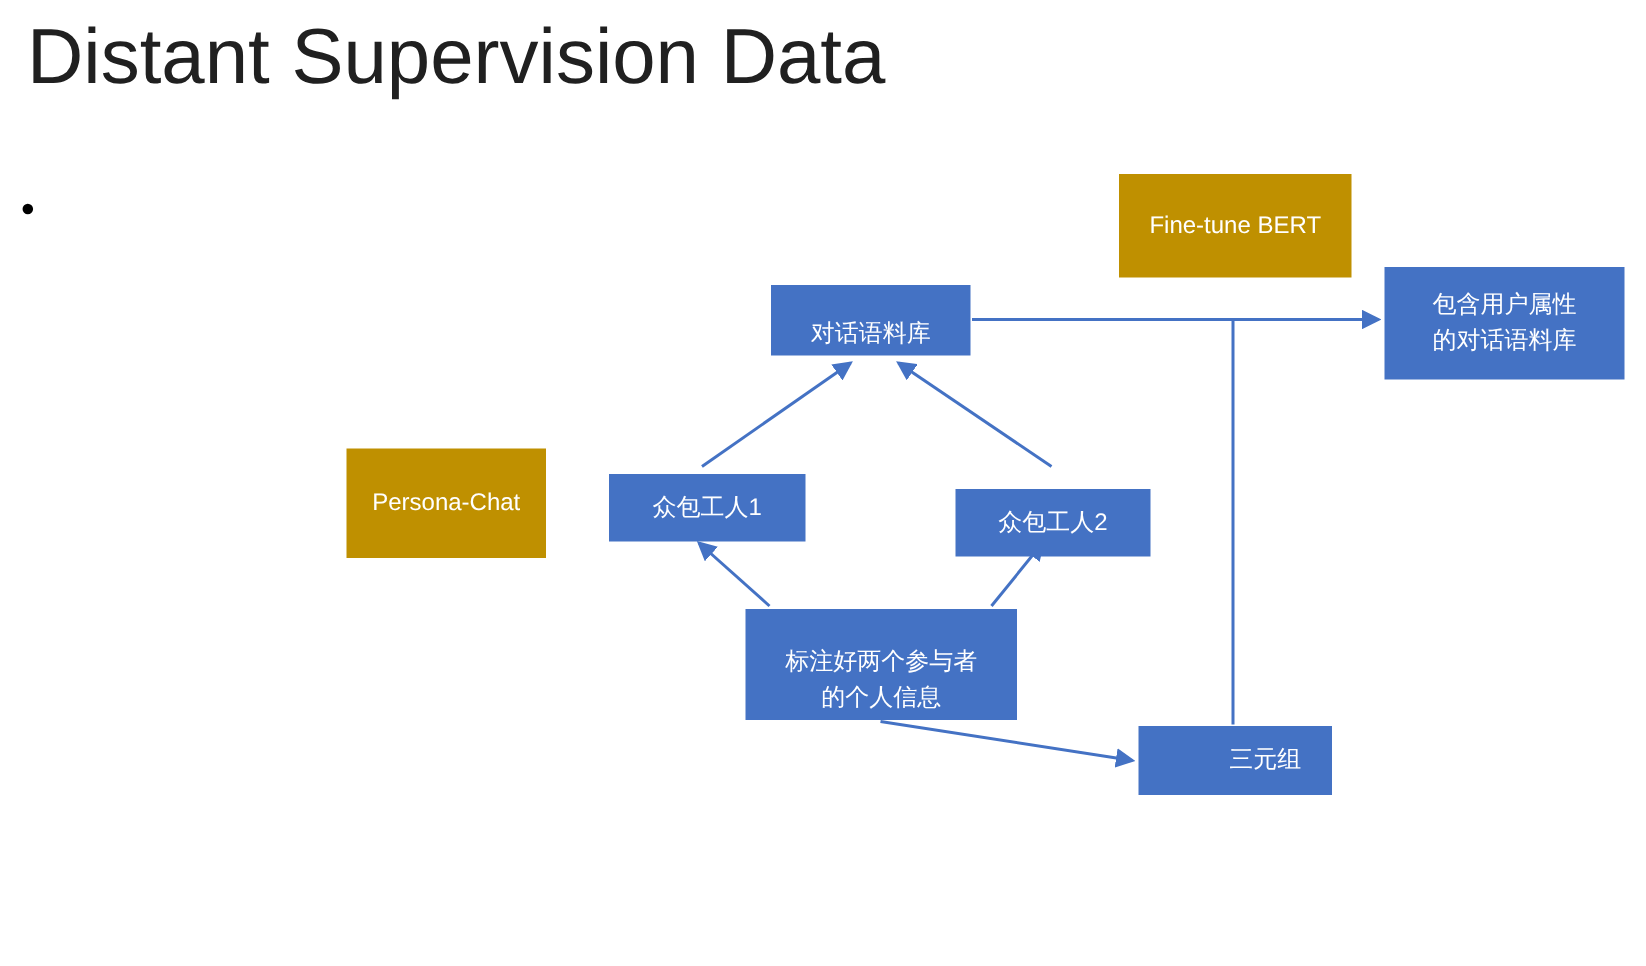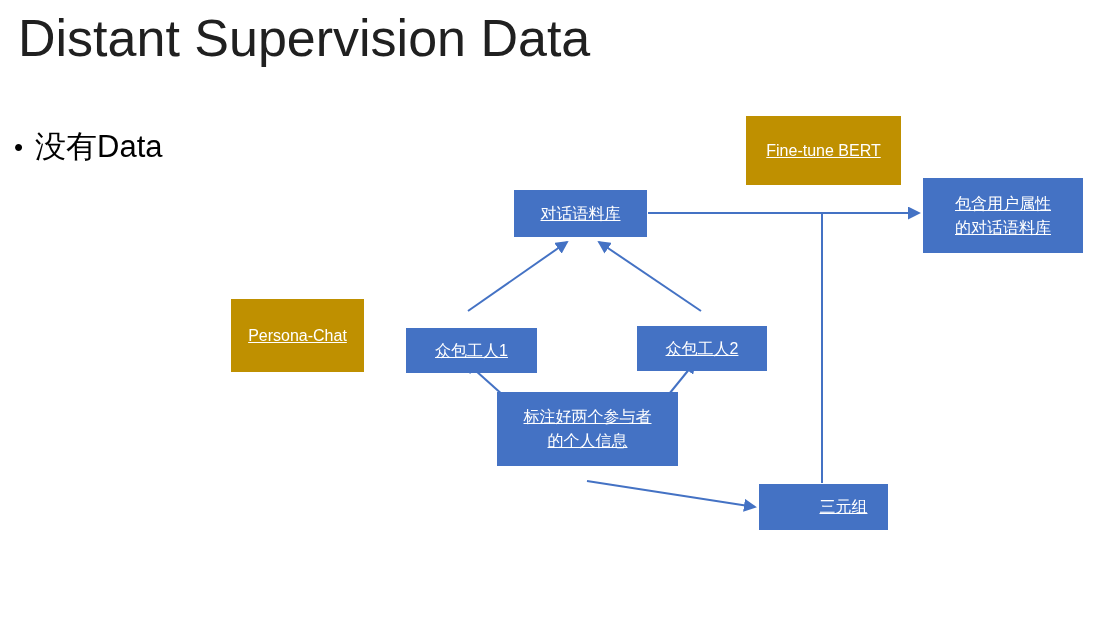--- a/index.html
+++ b/index.html
@@ -46,45 +46,43 @@
     position: absolute;
     display: flex;
     align-items: center;
     justify-content: center;
     text-align: center;
     color: #ffffff;
     font-size: 16px;
     line-height: 1.5;
     white-space: pre-line;
     padding: 2px 4px;
-    text-decoration: underline;
   }
   .blue { background: #4472C4; }
   .gold { background: #BF9000; }
 
   #node-fine-tune-bert   { left: 746px; top: 116px; width: 155px; height: 69px; }
-  #node-dialogue-corpus  { left: 514px; top: 190px; width: 133px; height: 47px; }
+  #node-dialogue-corpus  { left: 514px; top: 190px; width: 133px; height: 47px; align-items: flex-end; }
   #node-user-attr-corpus { left: 923px; top: 178px; width: 160px; height: 75px; }
   #node-persona-chat     { left: 231px; top: 299px; width: 133px; height: 73px; }
-  #node-worker1          { left: 406px; top: 328px; width: 131px; height: 45px; }
+  #node-worker1          { left: 406px; top: 316px; width: 131px; height: 45px; }
   #node-worker2          { left: 637px; top: 313px; width: 130px; height: 45px; margin-top: 13px; }
-  #node-annotated-info   { left: 497px; top: 392px; width: 181px; height: 74px; }
+  #node-annotated-info   { left: 497px; top: 406px; width: 181px; height: 74px; align-items: flex-end; }
   #node-triple           { left: 759px; top: 484px; width: 129px; height: 46px; padding-left: 44px; }
   #node-dialogue-nli     { left: 669px; top: 561px; width: 130px; height: 63px; }
 </style>
 </head>
 <body>
 
 <div class="slide">
 
   <h1 class="title">Distant Supervision Data</h1>
 
   <div class="bullet-line">
     <span class="bullet-dot">•</span>
-    <span>没有Data</span>
   </div>
 
   <svg class="connectors" viewBox="0 0 1097 644" xmlns="http://www.w3.org/2000/svg">
     <defs>
       <marker id="arrowhead" viewBox="0 0 10 10" refX="8.5" refY="5" markerWidth="6.5" markerHeight="6.5" orient="auto">
         <path d="M 0 0 L 10 5 L 0 10 z" fill="#4472C4"></path>
       </marker>
     </defs>
     <line x1="468" y1="311" x2="567" y2="242" stroke="#4472C4" stroke-width="2" marker-end="url(#arrowhead)"></line>
     <line x1="701" y1="311" x2="599" y2="242" stroke="#4472C4" stroke-width="2" marker-end="url(#arrowhead)"></line>

